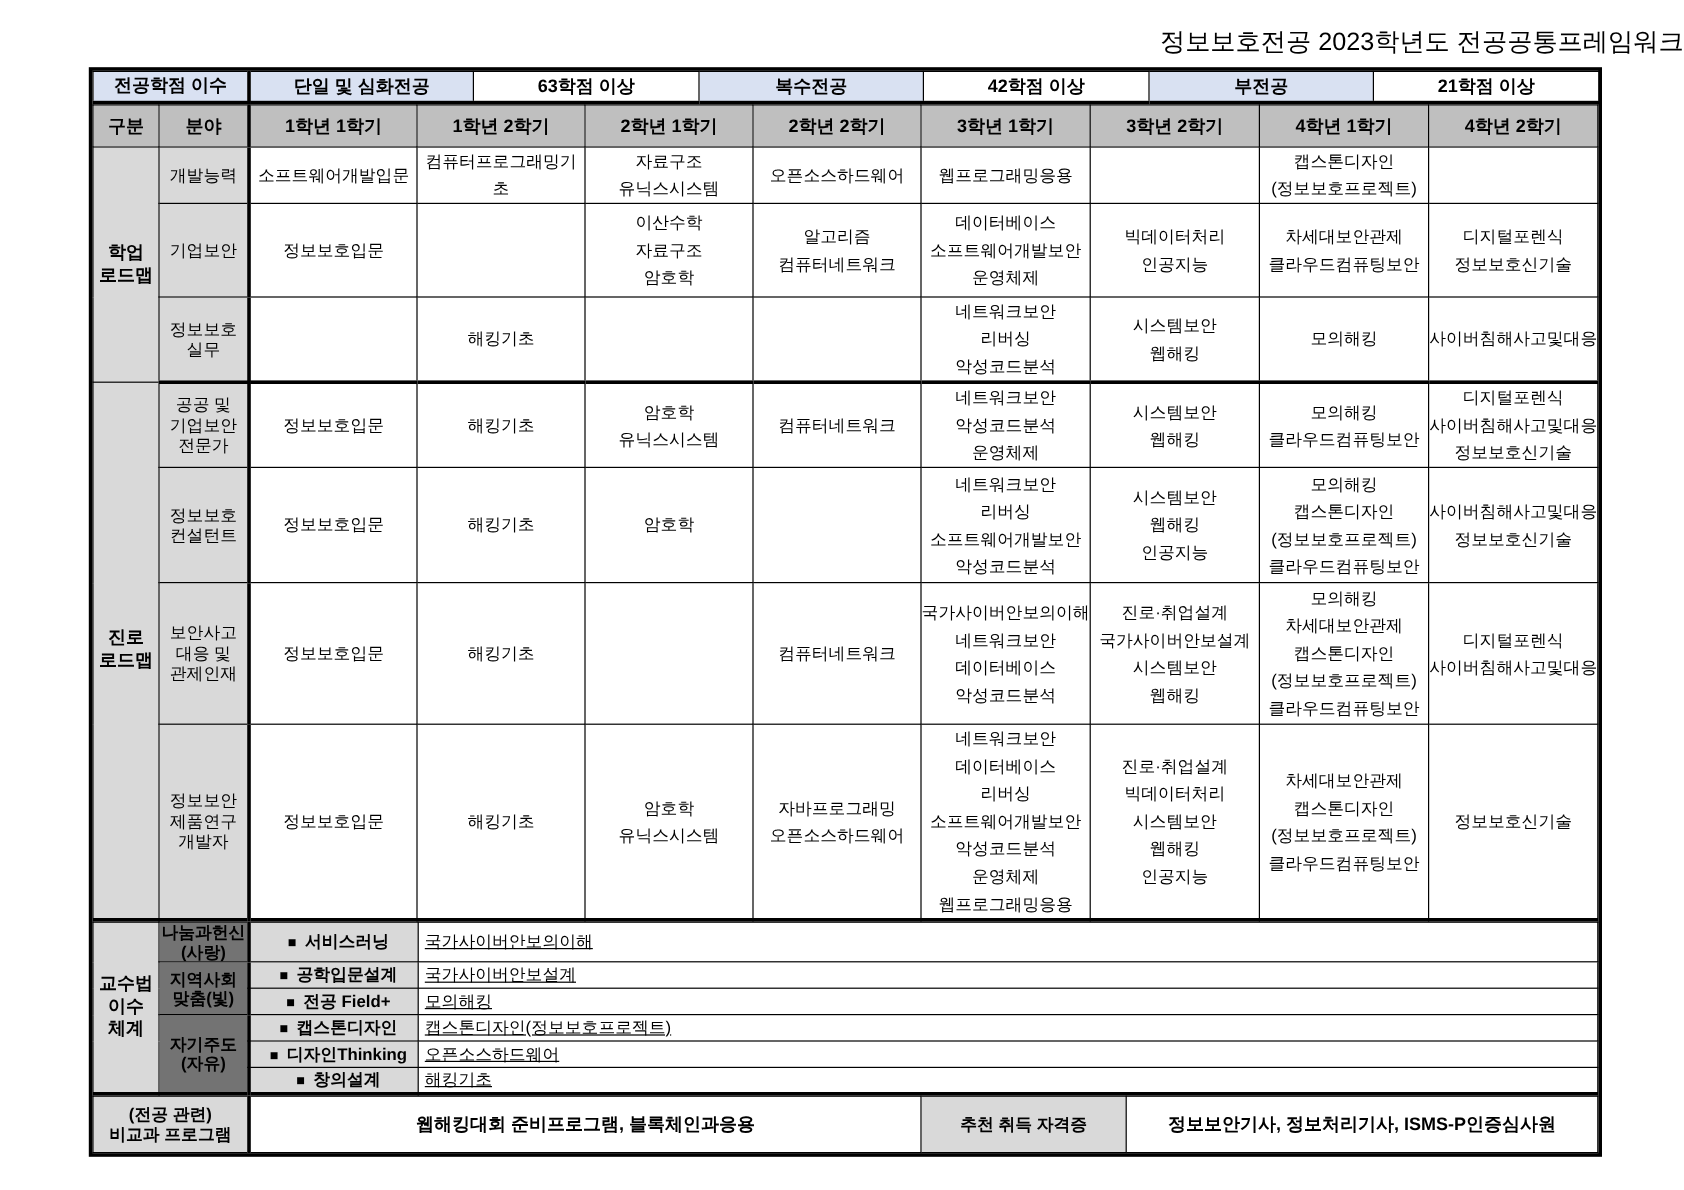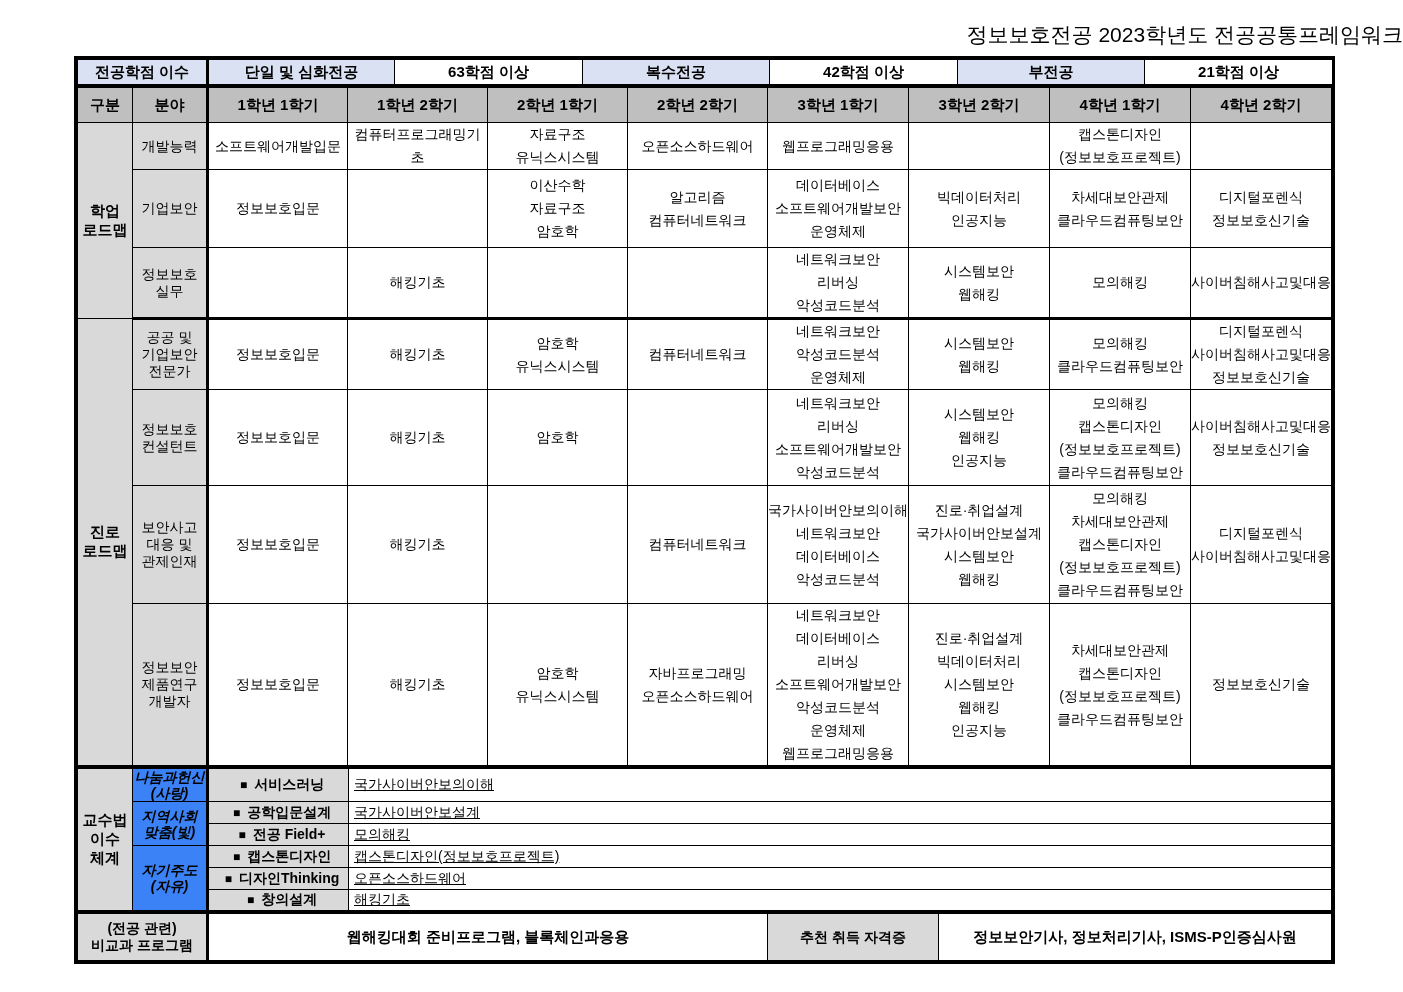--- a/index.html
+++ b/index.html
@@ -13,21 +13,21 @@
   .thickR{border-right:3px solid #000;}
   .thickB{border-bottom:3px solid #000;}
   .blue{background:#D9E1F2;}
   .green{background:#CBEEDC;}
   .hdr{background:#BFBFBF;font-weight:bold;font-size:15px;}
   .lbl{font-weight:bold;font-size:15px;line-height:1.15;}
   .val{font-weight:bold;font-size:15px;}
   .group{background:#D9D9D9;font-weight:bold;font-size:15px;line-height:1.25;margin-left:19px;}
   .field{background:#D9D9D9;font-weight:normal;font-size:14px;line-height:1.2;}
   .course{font-size:14px;line-height:23px;}
-  .sub{background:#3b82f6;font-weight:bold;font-size:14px;line-height:1.15;font-style:italic;}
+  .sub{background:#737373;font-weight:bold;font-size:14px;line-height:1.15;}
   .method{background:#D9D9D9;font-weight:bold;font-size:14px;text-align:center;padding-left:7px;white-space:normal;}
   .method .blt{font-size:12px;margin-right:7px;}
   .pcourse{font-size:14px;text-align:left;padding-left:5px;text-decoration:underline;}
   .botlbl{background:#D9D9D9;font-weight:bold;font-size:14px;line-height:1.2;}
   .botval{font-weight:bold;font-size:15px;}
 </style>
 </head>
 <body>
 
 <div class="page">

